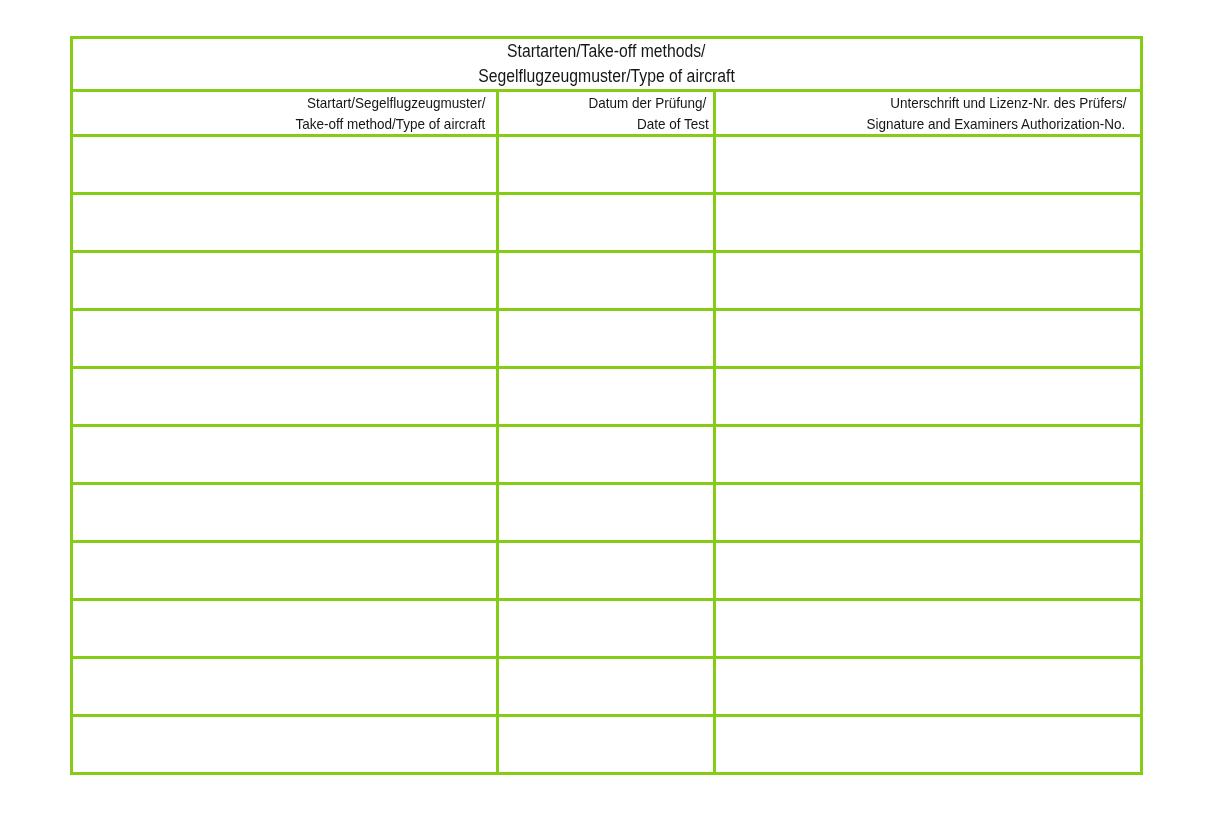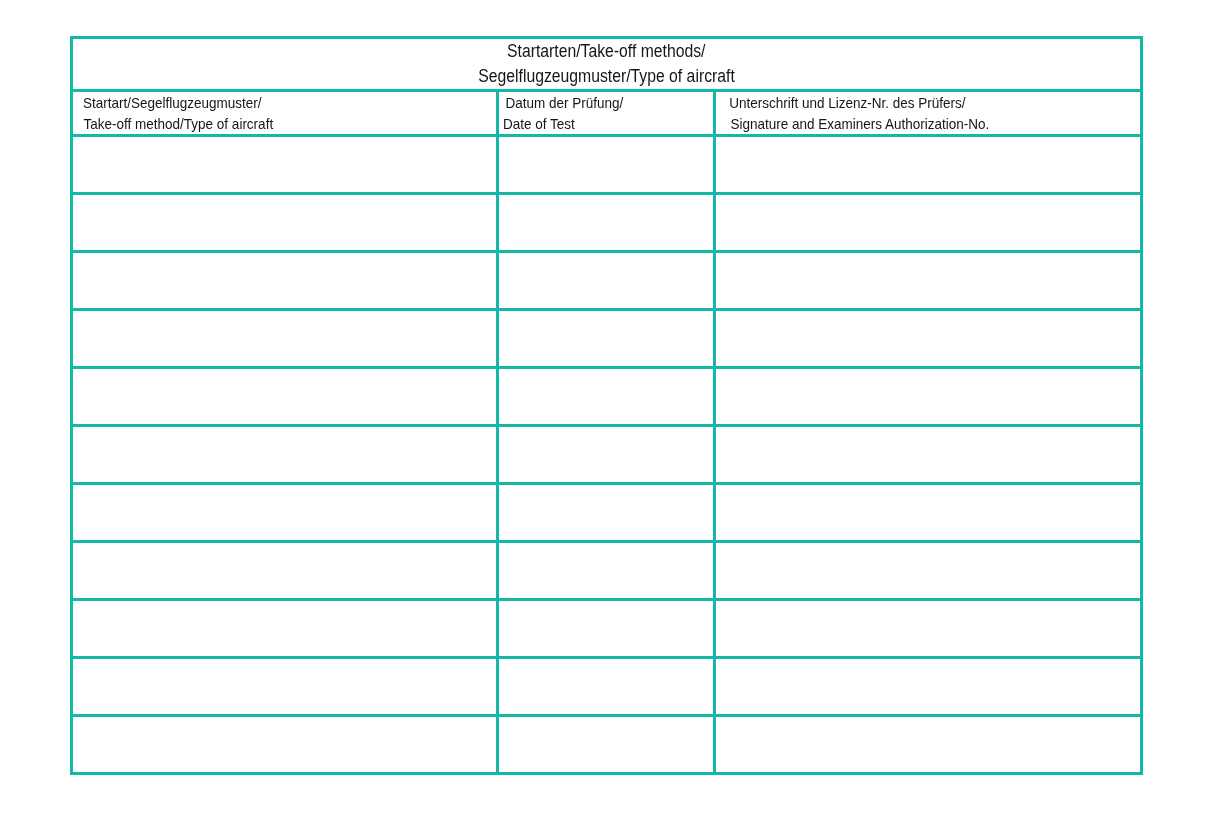--- a/index.html
+++ b/index.html
@@ -17,39 +17,39 @@
   }
   table.doc-table {
     position: absolute;
     left: 70px;
     top: 36px;
     width: 1073px;
     border-collapse: collapse;
     table-layout: fixed;
   }
   table.doc-table td, table.doc-table th {
-    border: 3px solid #14b8a6;
+    border: 3px solid #84cc16;
     background: #ffffff;
     padding: 0;
     font-weight: normal;
   }
   col.c1 { width: 39.8%; }
   col.c2 { width: 20.3%; }
   col.c3 { width: 39.9%; }
 
   .title-cell {
     height: 50px;
     text-align: center;
     vertical-align: middle;
     font-size: 17.5px;
     line-height: 25px;
   }
   .header-cell {
     height: 42px;
-    text-align: left;
+    text-align: right;
     vertical-align: middle;
     font-size: 15px;
     line-height: 21px;
   }
   .body-cell {
     height: 55px;
   }
   
   .cond {
     display: inline-block;

